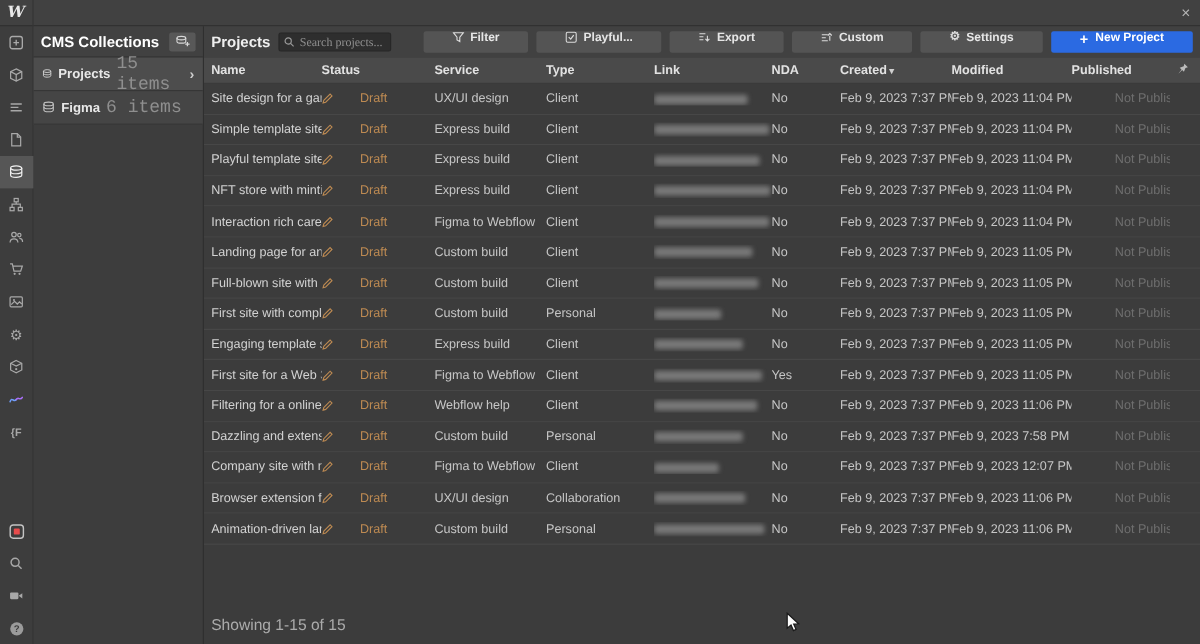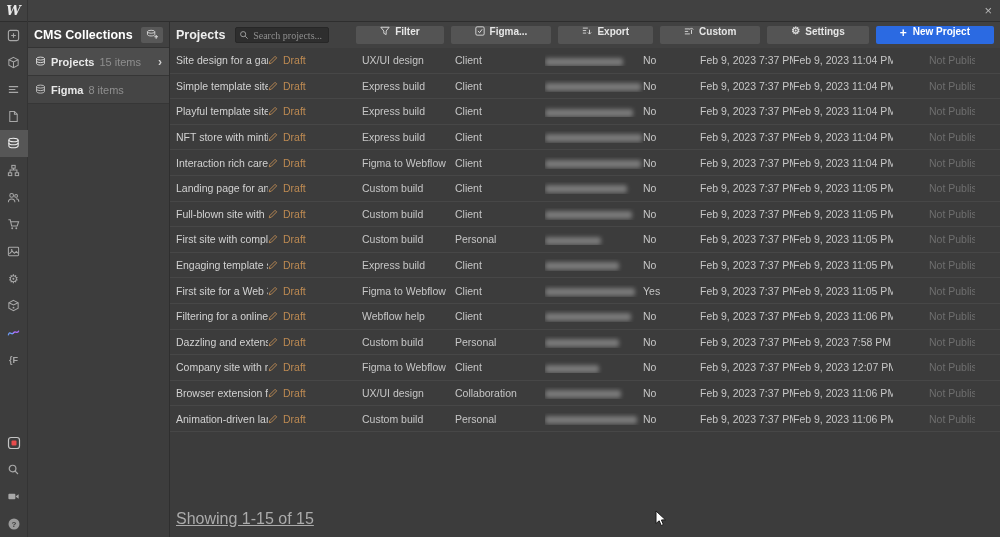--- a/index.html
+++ b/index.html
@@ -31,21 +31,21 @@
   .panel-header { height:26px; background:#414141; border-bottom:1px solid #333;
                   display:flex; align-items:center; padding:0 6px; }
   .panel-title { font-size:12.5px; font-weight:700; color:#ffffff; }
   .panel-add-btn { margin-left:auto; width:22px; height:16px; background:#585858; border-radius:2px;
                    display:flex; align-items:center; justify-content:center; color:#d8d8d8; }
   .coll-item { height:28px; display:flex; align-items:center; padding:0 7px; gap:5px;
                border-bottom:1px solid #363636; }
   .coll-item.selected { background:#4d4d4d; }
   .coll-item.normal { background:#454545; }
   .coll-label { font-size:11px; font-weight:700; color:#e8e8e8; }
-  .coll-count { font-size:11px; color:#8f8f8f; }
+  .coll-count { font-size:15px; color:#8f8f8f;font-family:Liberation Mono, monospace; }
   .coll-chevron { margin-left:auto; color:#cfcfcf; font-size:12px; font-weight:700; }
 
   
   .main { position:absolute; top:22px; left:170px; width:830px; height:515px; background:#3c3c3c;
           display:flex; flex-direction:column; }
   .main-header { height:26px; background:#414141; display:flex; align-items:center; padding:0 6px 0 6px; }
   .main-title { font-size:12.5px; font-weight:700; color:#efefef; }
   .toolbar { margin-left:auto; display:flex; align-items:center; gap:7px; }
   .search-box { position:relative; width:114px; height:16px; }
   .search-box svg { position:absolute; left:4px; top:3px; }
@@ -65,27 +65,27 @@
     grid-template-columns:92px 94px 93px 90px 98px 57px 93px 100px 82px 1fr;
     align-items:center; padding-left:6px; }
   .thead { height:22px; background:#4a4a4a; border-bottom:1px solid #3a3a3a; }
   .th { font-size:10.5px; font-weight:700; color:#e2e2e2; white-space:nowrap; }
   .th .sort { font-size:8px; color:#cfcfcf; margin-left:2px; }
   .th-pin { justify-self:end; padding-right:9px; }
   .tbody { }
   .trow { height:25.6px; background:#3c3c3c; border-bottom:1px solid #474747; }
   .td { font-size:10.5px; color:#c6c6c6; white-space:nowrap; overflow:hidden; }
   .td.name { color:#d2d2d2; }
-  .td.status { display:flex; align-items:center; gap:5px; color:#bd8a52; }
+  .td.status { display:flex; align-items:center; gap:22px; color:#bd8a52; }
   .td.status svg { flex:0 0 auto; }
   .blurbar { display:inline-block; height:8px; border-radius:2px; background:#8d8d8d;
              filter:blur(2px); opacity:.75; vertical-align:middle; }
   .td.published { color:#6e6e6e;margin-left:36px; }
 
-  .table-footer { margin-top:auto; padding:0 0 9px 6px; font-size:16px; color:#ababab;text-decoration:underline; }
+  .table-footer { margin-top:auto; padding:0 0 9px 6px; font-size:13px; color:#ababab; }
 
   
   .cursor { position:absolute; left:655px; top:510px; pointer-events:none; }
 </style>
 </head>
 <body>
 
 <div class="app">
 
   <div class="topbar">
@@ -223,21 +223,21 @@
       <span class="coll-count">15 items</span>
       <span class="coll-chevron">›</span>
     </div>
     <div class="coll-item normal">
       <svg width="11" height="11" viewBox="0 0 14 14">
           <ellipse cx="7" cy="3.3" rx="5" ry="1.9" fill="none" stroke="#c0c0c0" stroke-width="1.2"></ellipse>
           <path d="M2 3.3v3.2c0 1 2.2 1.9 5 1.9s5-.9 5-1.9V3.3" fill="none" stroke="#c0c0c0" stroke-width="1.2"></path>
           <path d="M2 6.5v3.2c0 1 2.2 1.9 5 1.9s5-.9 5-1.9V6.5" fill="none" stroke="#c0c0c0" stroke-width="1.2"></path>
         </svg>
       <span class="coll-label">Figma</span>
-      <span class="coll-count">8 items</span>
+      <span class="coll-count">6 items</span>
     </div>
   </div>
 
   <div class="main">
 
     <div class="main-header">
       <span class="main-title">Projects</span>
       <div class="toolbar">
         <div class="search-box">
           <svg width="10" height="10" viewBox="0 0 12 12">
@@ -250,21 +250,21 @@
           <svg width="10" height="10" viewBox="0 0 12 12">
               <path d="M1 1.5h10L7.4 6v4.3L4.6 8.8V6z" fill="none" stroke="#dcdcdc" stroke-width="1.1"></path>
             </svg>
           <span>Filter</span>
         </button>
         <button class="tb-btn">
           <svg width="10" height="10" viewBox="0 0 12 12">
               <rect x="1" y="1" width="10" height="10" rx="1.5" fill="none" stroke="#dcdcdc" stroke-width="1.1"></rect>
               <path d="M3.5 6l2 2 3-4" fill="none" stroke="#dcdcdc" stroke-width="1.2"></path>
             </svg>
-          <span>Figma...</span>
+          <span>Playful...</span>
         </button>
         <button class="tb-btn">
           <svg width="10" height="10" viewBox="0 0 12 12">
               <path d="M1 2.5h6M1 5.5h4M1 8.5h4" stroke="#dcdcdc" stroke-width="1.1"></path>
               <path d="M9 4.5v5M7 7.7l2 2 2-2" fill="none" stroke="#dcdcdc" stroke-width="1.1"></path>
             </svg>
           <span>Export</span>
         </button>
         <button class="tb-btn">
           <svg width="10" height="10" viewBox="0 0 12 12">
@@ -277,20 +277,38 @@
           <span class="glyph">⚙</span>
           <span>Settings</span>
         </button>
         <button class="tb-btn btn-primary">
           <span class="plus">+</span>
           <span>New Project</span>
         </button>
       </div>
     </div>
 
+    <div class="thead grid-cols">
+      <div class="th">Name</div>
+      <div class="th">Status</div>
+      <div class="th">Service</div>
+      <div class="th">Type</div>
+      <div class="th">Link</div>
+      <div class="th">NDA</div>
+      <div class="th">
+        <span>Created</span><span class="sort">▾</span>
+      </div>
+      <div class="th">Modified</div>
+      <div class="th">Published</div>
+      <div class="th th-pin">
+        <svg width="11" height="11" viewBox="0 0 12 12">
+            <path d="M7.6 1.2 10.8 4.4 8.6 5 7.2 8.6 5.6 7 2.2 10.4 5 6.4 3.4 4.8 7 3.4 Z" fill="#bcbcbc"></path>
+          </svg>
+      </div>
+    </div>
 
     <div class="tbody">
         <div class="trow grid-cols">
           <div class="td name">Site design for a gami...</div>
           <div class="td status">
             <svg width="10" height="10" viewBox="0 0 12 12">
               <path d="M1.5 10.5l.7-2.6 6.3-6.3 1.9 1.9-6.3 6.3z" fill="none" stroke="#bd8a52" stroke-width="1.1"></path>
             </svg>
             <span>Draft</span>
           </div>

